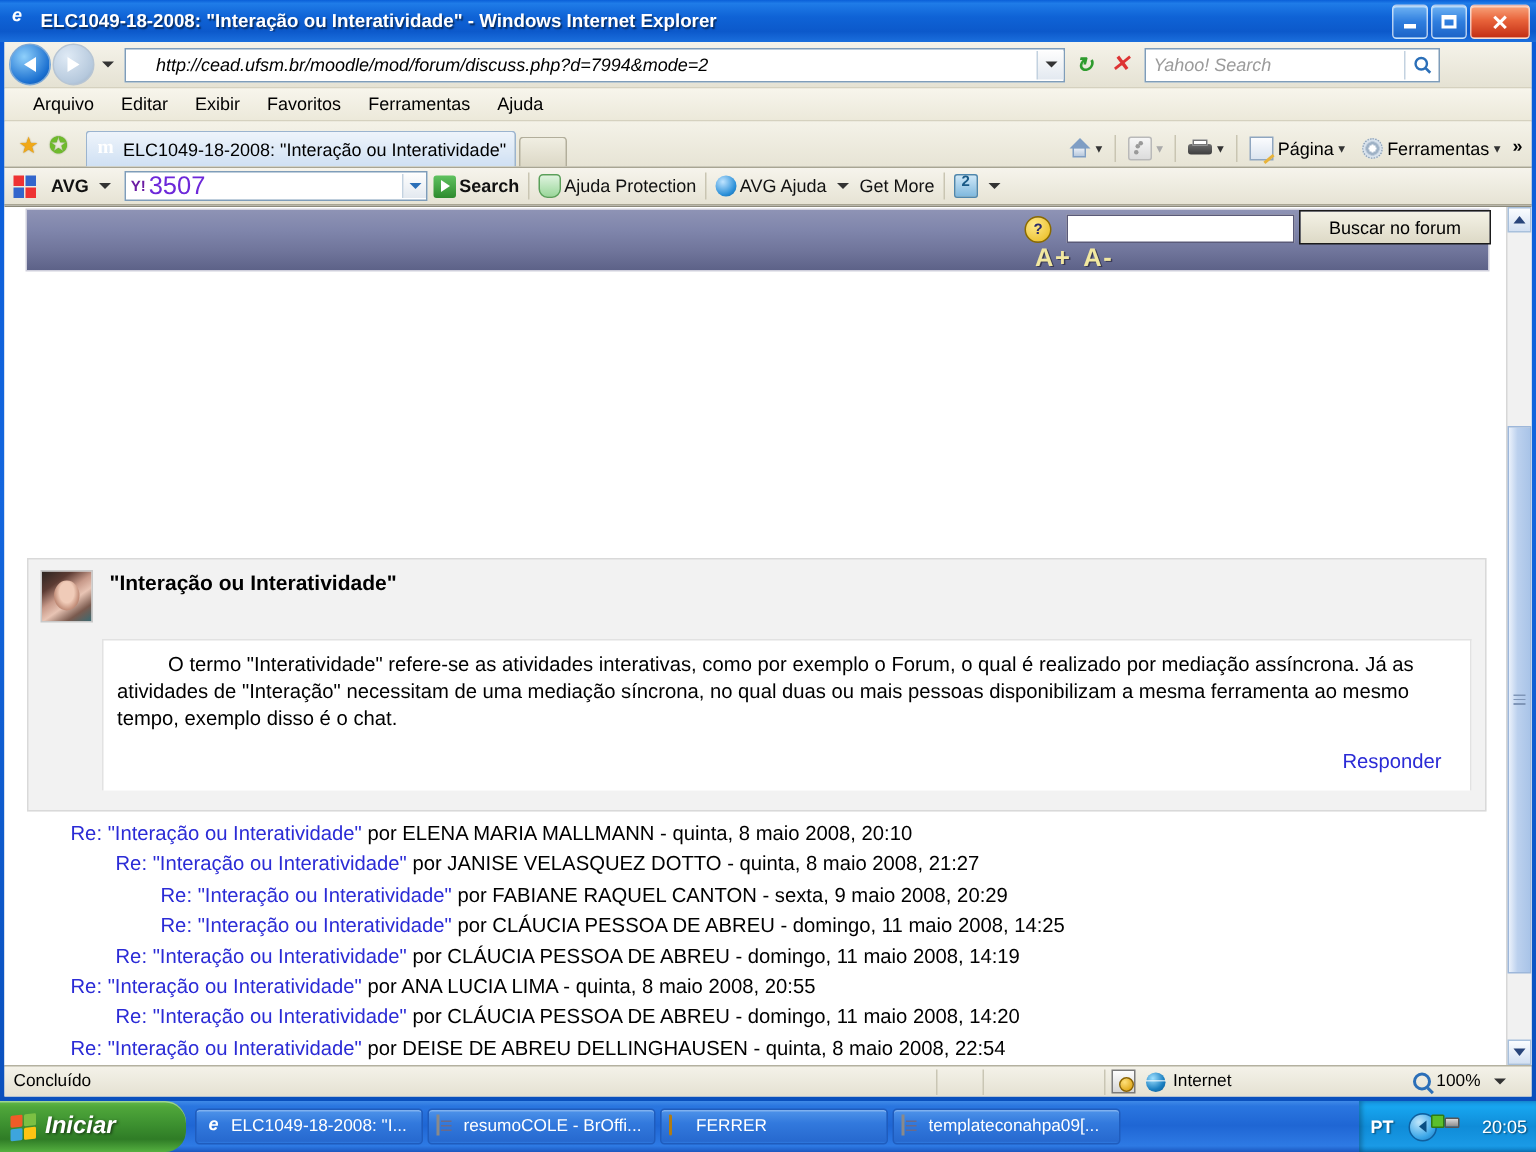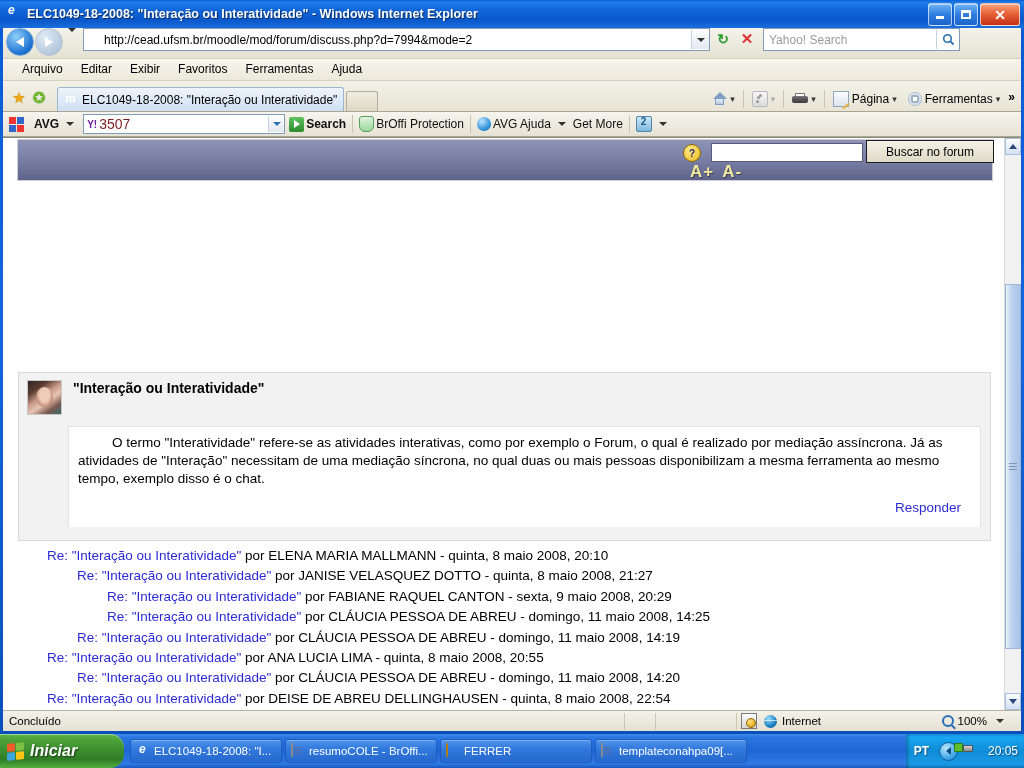--- a/index.html
+++ b/index.html
@@ -50,22 +50,23 @@
 
   
   #client{
     position:absolute;left:3px;top:28px;width:1018px;height:703px;
     background:#f3f1e6;
     display:flex;flex-direction:column;
   }
   
   #addrrow{
     height:30px;background:linear-gradient(to bottom,#f5f3ea,#e5e2d3);
-    display:flex;align-items:flex-start;padding:0 3px;flex:none;
+    display:flex;align-items:center;padding:0 3px;flex:none;
     border-bottom:1px solid #d5d1bf;
+    font-style:italic;
   }
   .navbtn{
     width:26px;height:26px;border-radius:50%;
     display:flex;align-items:center;justify-content:center;flex:none;
   }
   .navbtn.back{background:radial-gradient(circle at 35% 30%,#8fd0fb,#1a6fd0 70%,#0c4f9e);border:1px solid #7aa8d8;}
   .navbtn.fwd{background:radial-gradient(circle at 35% 30%,#dfeaf5,#b6c9dd 70%,#93a8c0);border:1px solid #b7c5d4;margin-left:1px;}
   .arrow-l{width:0;height:0;border-top:5px solid transparent;border-bottom:5px solid transparent;border-right:8px solid #fff;}
   .arrow-r{width:0;height:0;border-top:5px solid transparent;border-bottom:5px solid transparent;border-left:8px solid #fff;}
   .caret-dn{width:0;height:0;border-left:4px solid transparent;border-right:4px solid transparent;border-top:4px solid #333;margin:0 5px;flex:none;}
@@ -126,21 +127,21 @@
     height:24px;background:linear-gradient(to bottom,#f6f4ec,#e6e3d4);
     display:flex;align-items:center;padding-left:6px;flex:none;
     border-bottom:1px solid #a8a593;gap:2px;
   }
   #avgbar .lbl{font-size:12px;color:#111;white-space:nowrap;}
   #avgInput{
     width:200px;height:18px;background:#fff;border:1px solid #7f9db9;
     display:flex;align-items:center;margin:0 2px;
   }
   #avgInput .yb{font-size:10px;font-weight:bold;color:#6b1ca3;margin:0 2px 0 3px;}
-  #avgInput .val{flex:1;font-size:14px;color:#7f1d1d;}
+  #avgInput .val{flex:1;font-size:17px;color:#6d28d9;}
   #avgInput .dropb{width:15px;height:16px;border-left:1px solid #c3d2e0;background:linear-gradient(to bottom,#fdfdfd,#e3e9f0);display:flex;align-items:center;justify-content:center;}
   .greenarrow{
     width:15px;height:15px;background:linear-gradient(to bottom,#5fc25f,#2e8b2e);
     border-radius:2px;display:flex;align-items:center;justify-content:center;flex:none;
   }
 
   
   #viewport{
     flex:1;position:relative;background:#ffffff;overflow:hidden;
     border-top:1px solid #8c8a7a;
@@ -483,21 +484,21 @@
         <span class="dropb">
             <i class="caret-dn" style="margin:0;border-top-color:#2b6fb8;"></i>
           </span>
       </div>
       <span class="greenarrow">
           <i class="arrow-r" style="border-left-width:6px;border-top-width:4px;border-bottom-width:4px;"></i>
         </span>
       <span class="lbl" style="font-weight:bold;">Search</span>
       <span class="vsep"></span>
       <span class="ico-shield"></span>
-      <span class="lbl">BrOffi Protection</span>
+      <span class="lbl">Ajuda Protection</span>
       <span class="vsep"></span>
       <span class="ico-globe-sm"></span>
       <span class="lbl">AVG Ajuda</span>
       <i class="caret-dn"></i>
       <span class="lbl">Get More</span>
       <span class="vsep"></span>
       <span class="ico-avgsm"></span>
       <i class="caret-dn"></i>
     </div>
 

